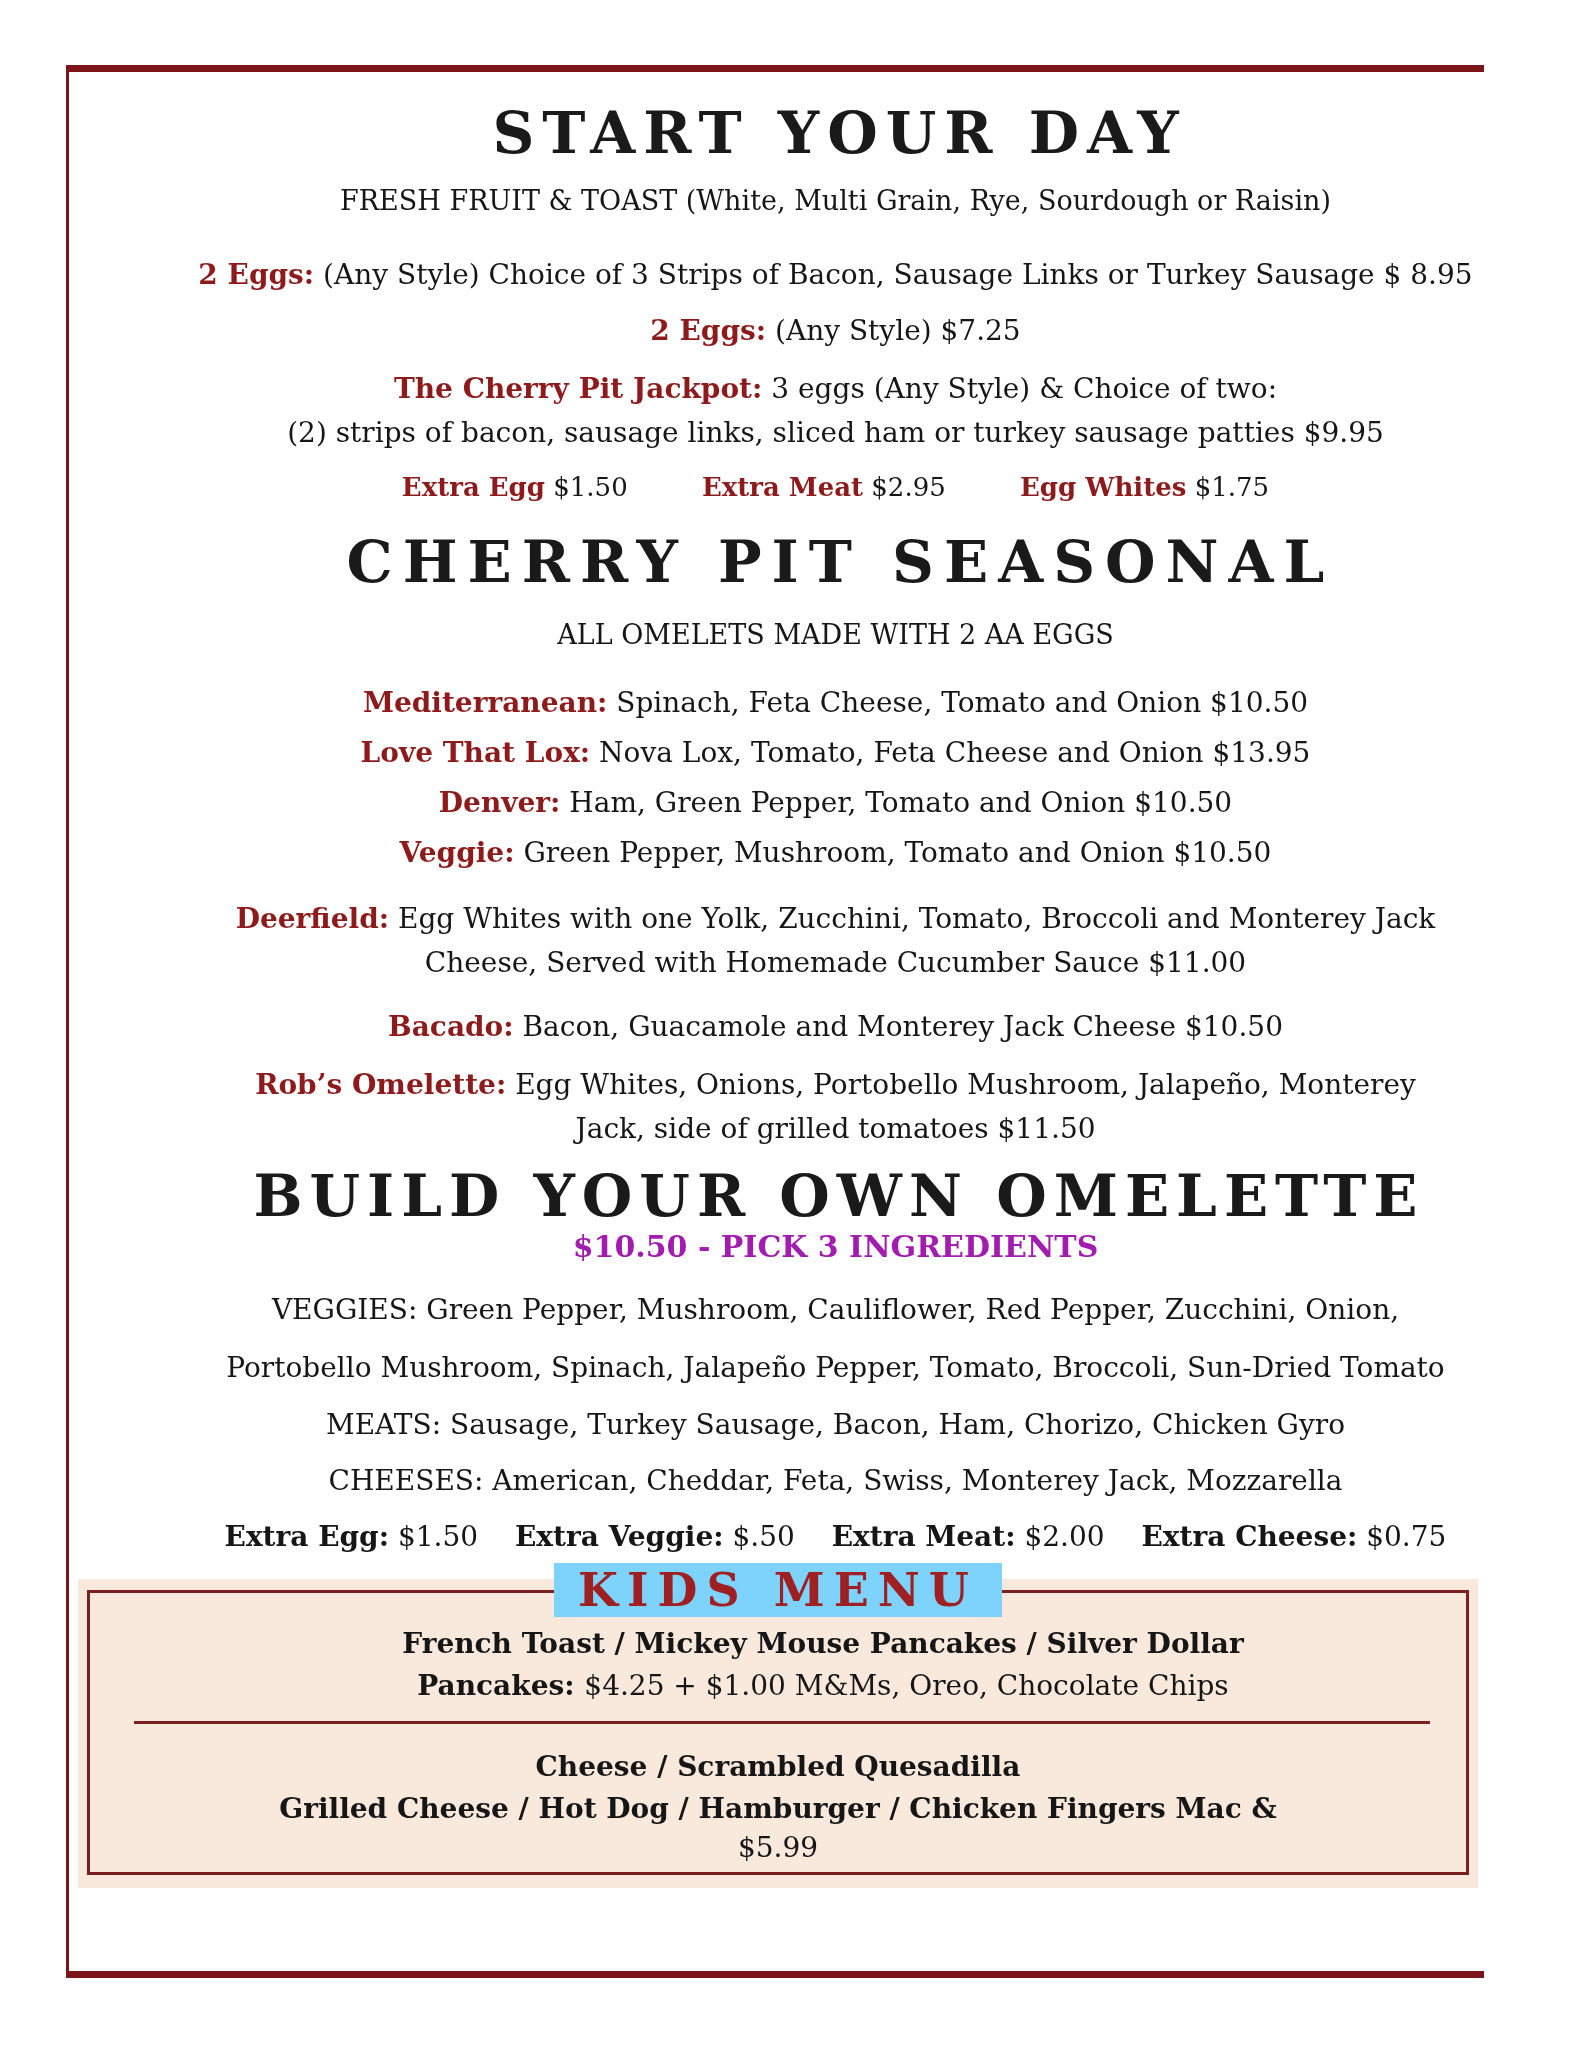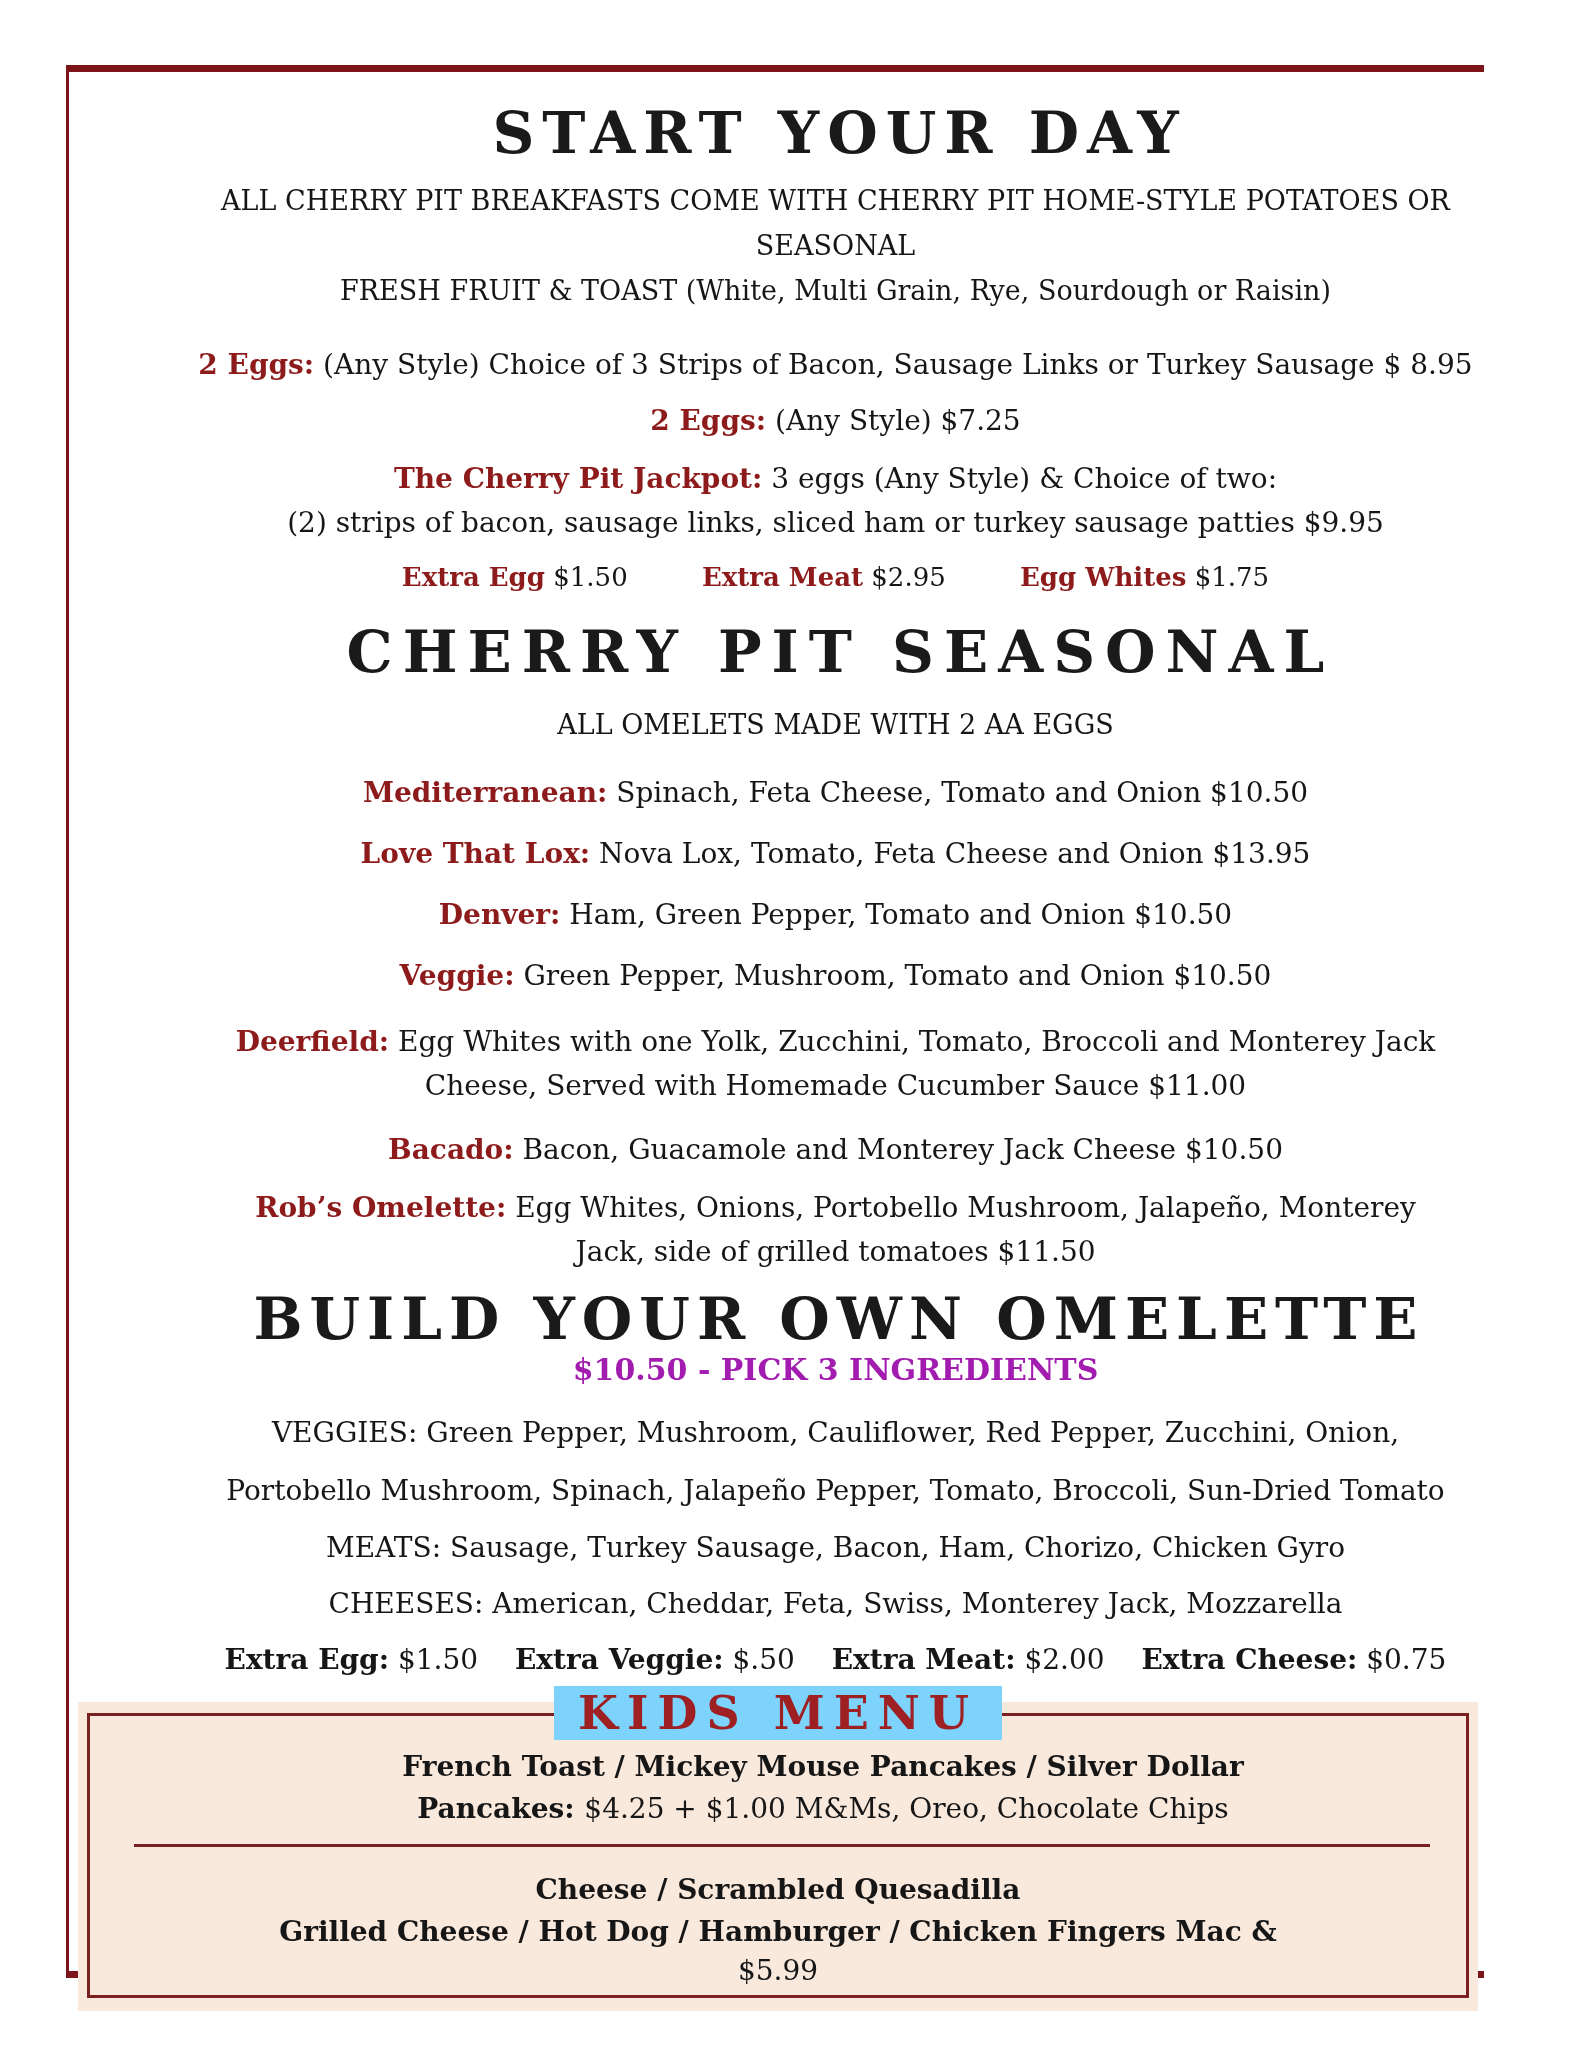--- a/index.html
+++ b/index.html
@@ -21,21 +21,21 @@
   .om-title    { margin-top:18px; letter-spacing:10px; padding-left:10px; }
   .build-title { margin-top:16px; letter-spacing:7px;  padding-left:7px; }
   .note  { margin-top:16px; font-size:27px; line-height:45px; }
   .note2 { margin-top:24px; font-size:27px; line-height:40px; }
   .item { margin:0; font-size:28px; line-height:44px; }
   .item .red { color:#8e1b1b; font-weight:bold; }
   .mt-item1   { margin-top:30px; }
   .mt-item2   { margin-top:12px; }
   .mt-jack    { margin-top:14px; }
   .mt-med     { margin-top:26px; }
-  .mt-lox, .mt-den, .mt-veg { margin-top:17px; }
+  .mt-lox, .mt-den, .mt-veg { margin-top:6px; }
   .mt-deer    { margin-top:22px; }
   .mt-bac     { margin-top:20px; }
   .mt-robs    { margin-top:14px; }
   .extras1 { margin-top:12px; font-size:26px; line-height:40px; }
   .extras1 .ex { display:inline-block; margin:0 33px; }
   .extras1 .ex .red { color:#8e1b1b; font-weight:bold; }
   .red-sub { margin-top:2px; font-size:30px; line-height:40px; font-weight:bold; color:#a21caf; }
   .list1 { margin-top:14px; font-size:28px; line-height:58px; }
   .list  { font-size:28px; line-height:56px; }
   .extras2 { font-size:28px; line-height:56px; }
@@ -64,21 +64,20 @@
 <body>
 
 <div class="page">
   <div class="frame">
 
     <div class="main">
 
       <div>
         <h1 class="big-title syd-title">START YOUR DAY</h1>
         <div class="note">
-          <div>ALL CHERRY PIT BREAKFASTS COME WITH CHERRY PIT HOME-STYLE POTATOES OR SEASONAL</div>
           <div>FRESH FRUIT &amp; TOAST (White, Multi Grain, Rye, Sourdough or Raisin)</div>
         </div>
 
         <p class="item mt-item1"><span class="red">2 Eggs:</span> <span>(Any Style) Choice of 3 Strips of Bacon, Sausage Links or Turkey Sausage $ 8.95</span></p>
 
         <p class="item mt-item2"><span class="red">2 Eggs:</span> <span>(Any Style) $7.25</span></p>
 
         <p class="item mt-jack"><span class="red">The Cherry Pit Jackpot:</span> <span>3 eggs (Any Style) &amp; Choice of two:</span><br>
         <span>(2) strips of bacon, sausage links, sliced ham or turkey sausage patties $9.95</span></p>
 

